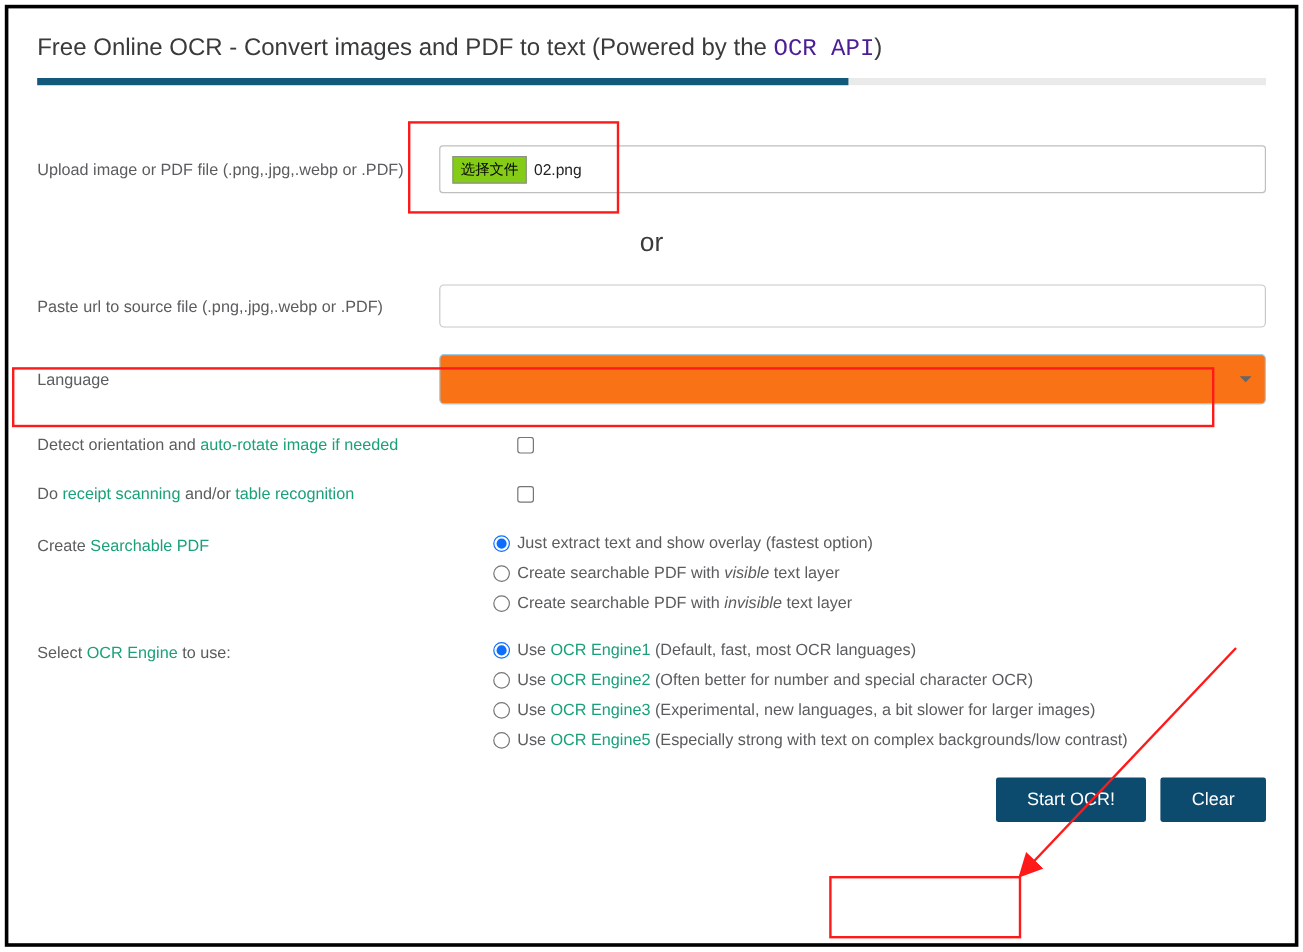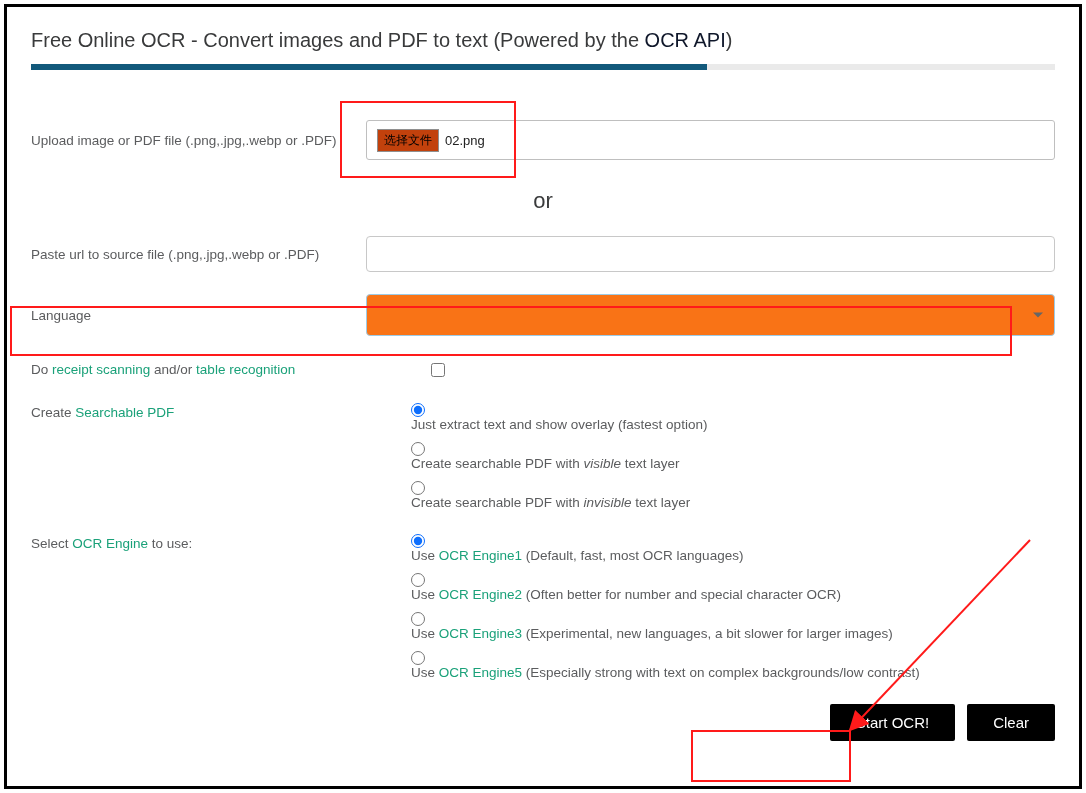--- a/index.html
+++ b/index.html
@@ -17,21 +17,21 @@
     background: #fff;
     padding: 22px 24px 18px 24px;
     overflow: hidden;
   }
   .page-title {
     font-size: 20px;
     color: #393a3b;
     font-weight: 400;
     margin-bottom: 12px;
   }
-  .page-title a { color: #0f172a; text-decoration: none; }
+  .page-title a { color: #4c1d95; text-decoration: none; font-family: Liberation Mono, monospace; }
   .progress-bar {
     height: 6px;
     background: #eaeaea;
     position: relative;
     margin-bottom: 50px;
   }
   .progress-fill {
     position: absolute;
     left: 0; top: 0; bottom: 0;
     width: 66%;
@@ -55,21 +55,21 @@
     padding: 8px 10px;
     display: flex;
     align-items: center;
     gap: 6px;
     height: 40px;
   }
   .choose-btn {
     font-size: 12px;
     padding: 2px 6px;
     border: 1px solid #8f8f8f;
-    background: #c2410c;
+    background: #84cc16;
     cursor: pointer;
     font-family: inherit;
   }
   .file-name { font-size: 13px; color: #222; }
   .or-divider {
     text-align: center;
     font-size: 22px;
     color: #3a3b3c;
     margin: 6px 0 22px;
   }
@@ -127,23 +127,23 @@
     margin-right: 6px;
     cursor: pointer;
   }
   .radio-group {
     display: flex;
     flex-direction: column;
     gap: 10px;
   }
   .radio-item {
     display: flex;
+    align-items: center;
     font-size: 13.5px;
     color: #5b5c5e;
-    flex-direction: column;
   }
   .radio-item em { font-style: italic; margin-top: 24px; }
   .radio-item .lnk { color: #1aa179; }
   .section-row {
     display: flex;
     align-items: flex-start;
     margin-bottom: 24px;
   }
   .section-label {
     width: 380px;
@@ -152,21 +152,21 @@
     padding-top: 2px;
   }
   .section-label .lnk { color: #1aa179; }
   .buttons {
     display: flex;
     justify-content: flex-end;
     gap: 12px;
     margin-top: 8px;
   }
   .btn {
-    background: #000000;
+    background: #0c4a6e;
     color: #fff;
     border: none;
     border-radius: 2px;
     padding: 10px 26px;
     font-size: 15px;
     cursor: pointer;
     font-family: inherit;
   }
   .annot-box {
     position: absolute;
@@ -216,20 +216,26 @@
     <div class="row-label">Language</div>
     <div class="row-content">
       <div class="select-wrap">
         <select class="select-field">
           <option>ChineseSimplified</option>
         </select>
       </div>
     </div>
   </div>
 
+  <div class="checkbox-row">
+    <div class="checkbox-label">
+      <span>Detect orientation and </span><span class="lnk">auto-rotate image if needed</span>
+    </div>
+    <input type="checkbox" id="cb1" style="">
+  </div>
 
   <div class="checkbox-row">
     <div class="checkbox-label">
       <span>Do </span><span class="lnk">receipt scanning</span><span> and/or </span><span class="lnk">table recognition</span>
     </div>
     <input type="checkbox" id="cb2" style="">
   </div>
 
 
   <div class="section-row">

